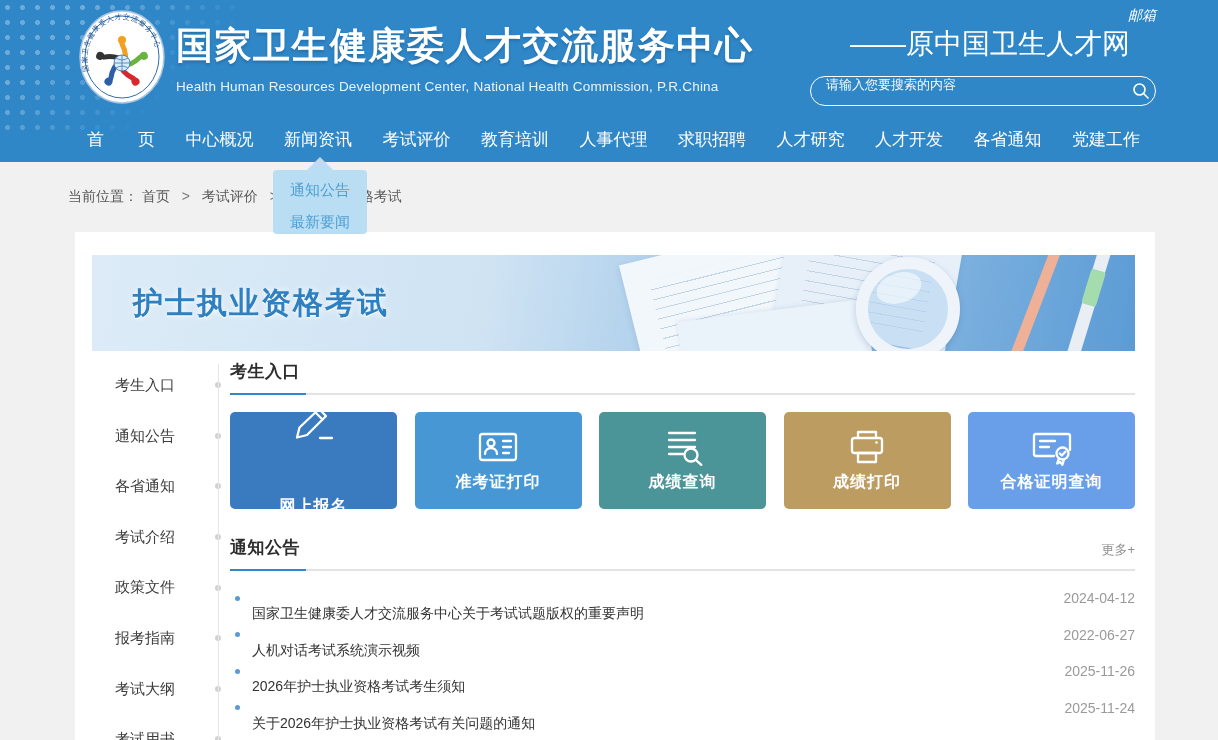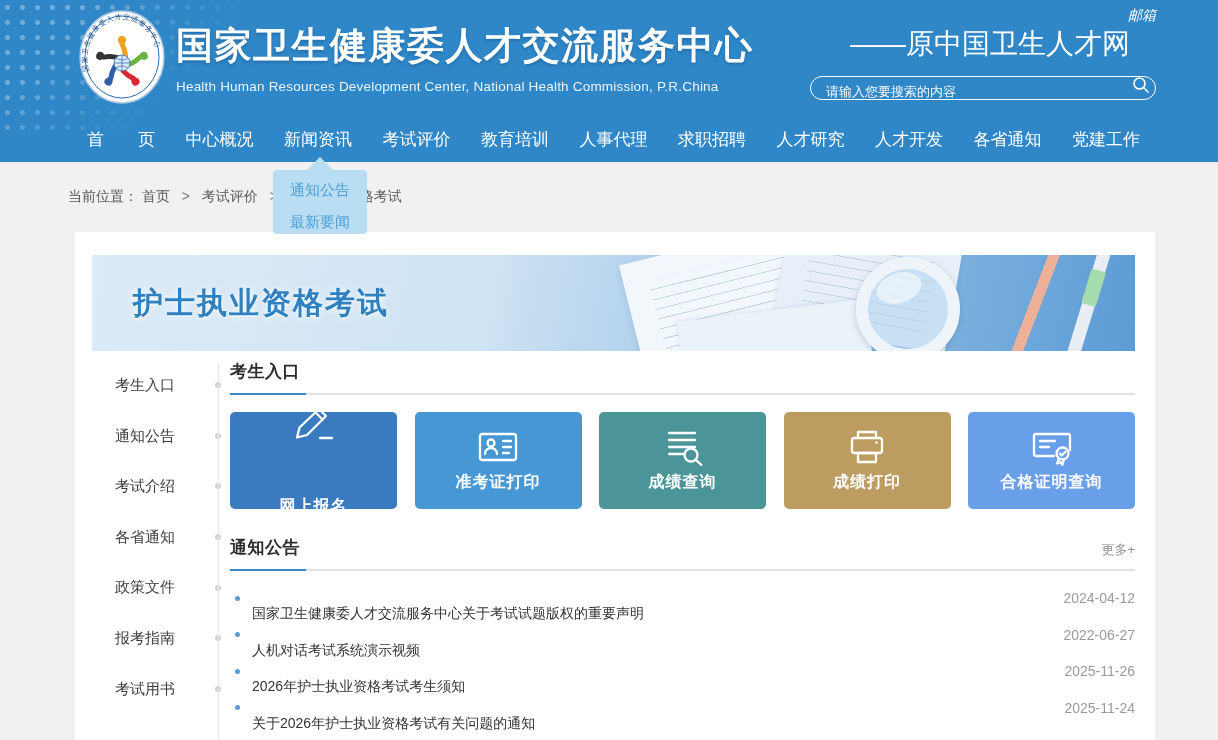--- a/index.html
+++ b/index.html
@@ -14,22 +14,22 @@
     -webkit-mask-image:linear-gradient(135deg,#000 25%,transparent 70%);
     mask-image:linear-gradient(135deg,#000 25%,transparent 70%); }
   .mailbox { position:absolute; right:62px; top:7px; color:#fff; font-size:14px; text-decoration:none; cursor:pointer;font-style:italic; }
   .brand { position:absolute; left:78px; top:9px; display:flex; align-items:center; }
   .logo { width:88px; height:96px; flex:0 0 auto; }
   .brand-text { margin-left:10px; }
   .site-title { color:#fff; font-size:37px; font-weight:bold; letter-spacing:1.5px;
     text-shadow:0 2px 3px rgba(0,40,80,.25); white-space:nowrap; }
   .site-subtitle { color:#eaf4fb; font-size:13.5px; margin-top:8px; letter-spacing:.2px; }
   .alias { position:absolute; left:812px; top:25px; color:#fff; font-size:28px; white-space:nowrap;margin-left:38px; }
-  .searchbox { position:absolute; left:810px; top:76px; width:346px; height:24px;
-    border:1px solid #fff; border-radius:15px; display:flex; align-items:flex-end; }
+  .searchbox { position:absolute; left:810px; top:76px; width:346px; height:30px;
+    border:1px solid #fff; border-radius:15px; display:flex; align-items:flex-start; }
   .searchbox input { flex:1; background:transparent; border:none; outline:none; color:#fff;
     font-size:13px; padding:0 8px 0 15px; font-family:inherit; }
   .searchbox input::placeholder { color:#fff; opacity:.95; }
   .search-icon { width:28px; height:28px; display:flex; align-items:center; justify-content:center; cursor:pointer; }
 
   .main-nav { position:absolute; left:87px; right:78px; bottom:11px; display:flex; justify-content:space-between;align-items:center; }
   .main-nav a { color:#fff; font-size:17px; text-decoration:none; white-space:nowrap; cursor:pointer; }
 
   
   .breadcrumb-bar { position:absolute; left:0; top:162px; width:1218px; height:70px; background:#f1f1f1;
@@ -215,24 +215,25 @@
         <div class="pen-grip"></div>
       </div>
       <h1 class="banner-title">护士执业资格考试</h1>
     </div>
 
     <div class="content-row">
 
       <aside class="sidebar">
         <a>考生入口</a>
         <a>通知公告</a>
+        <a>各省通知</a>
         <a>考试介绍</a>
-        <a>各省通知</a>
         <a>政策文件</a>
         <a>报考指南</a>
+        <a>考试大纲</a>
         <a>考试用书</a>
       </aside>
       <div class="v-divider"></div>
 
       <section class="main-col">
 
         <div class="section-head">
           <h2 class="section-title">考生入口</h2>
         </div>
         <div class="rule">

